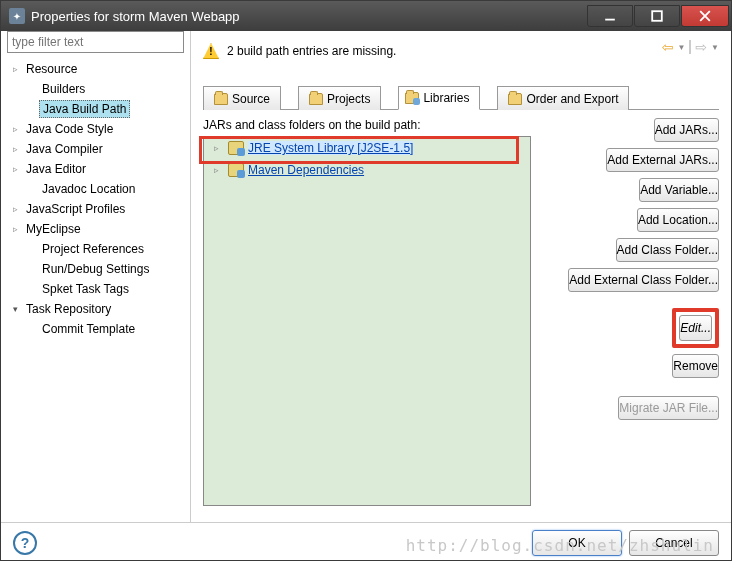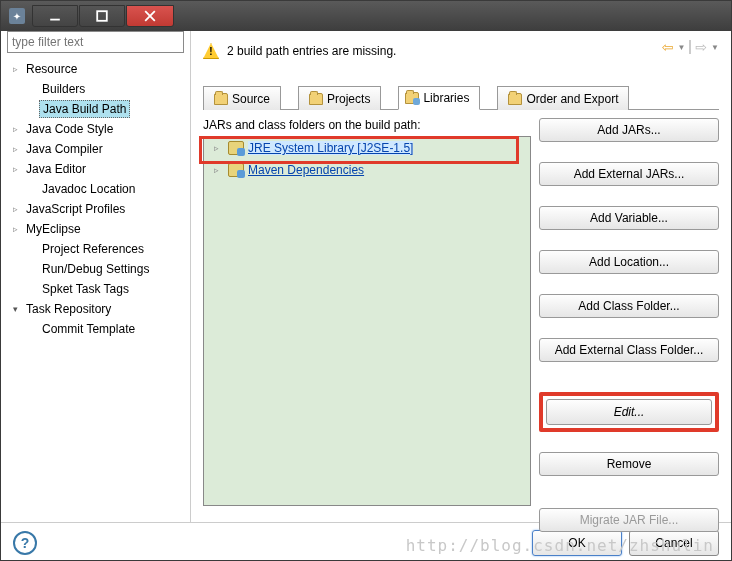--- a/index.html
+++ b/index.html
@@ -49,41 +49,42 @@
 .panel-lbl { margin-bottom:4px; }
 .lib-tree { border:1px solid #888; height:370px; background:#dcebd8; }
 .lib-row { display:flex; align-items:center; height:22px; padding-left:10px; }
 .lib-row .arrow { width:10px; color:#888; font-size:9px; }
 .lib-icon { width:16px; height:14px; margin:0 4px; background:#e8d47b; border:1px solid #a68b2e; border-radius:2px; position:relative;}
 .lib-icon::after{content:"";position:absolute;right:-2px;bottom:-2px;width:8px;height:8px;background:#5a9bd8;border-radius:2px;}
 .lib-row a { color:#0645ad; text-decoration:underline; }
 .lib-row.selected a { background:#cfe8ff; }
 .redbox1 { position:absolute; border:3px solid #e03a2a; pointer-events:none; }
 
-.btn-col { width:180px; display:flex; flex-direction:column; gap:20px; }
+.btn-col { width:180px; display:flex; flex-direction:column; gap:6px;align-items:flex-end; }
 .sbtn { height:24px; border:1px solid #999; border-radius:3px; background:linear-gradient(#fefefe,#e6e6e6); cursor:default; text-align:center; line-height:22px;}
 .sbtn.disabled { color:#9a9a9a; }
 .sbtn.gap-top { margin-top:12px; }
 .redbox2 { border:4px solid #e03a2a; padding:3px; border-radius:2px; margin-top:10px;font-style:italic;}
 .redbox2 .sbtn { height:26px; line-height:24px;}
 
 
 .bottom { height:40px; border-top:1px solid #ccc; display:flex; align-items:center; padding:0 12px; }
 .help { width:24px; height:24px; border:2px solid #3878a8; border-radius:50%; color:#3878a8; font-weight:bold; display:flex; align-items:center; justify-content:center; font-size:14px;}
 .spacer { flex:1; }
 .dlg-btn { width:90px; height:26px; border:1px solid #888; border-radius:3px; background:linear-gradient(#fefefe,#e6e6e6); margin-left:7px; text-align:center; line-height:24px; cursor:default;}
 .dlg-btn.ok { border:1px solid #4a80c8; box-shadow:0 0 2px #7ab0f0;}
 
 .watermark { position:absolute; right:18px; bottom:6px; color:#c8c8c8; font-size:16px; letter-spacing:1px; font-family: monospace; pointer-events:none;}
 </style>
 </head>
 <body>
 
 <div class="titlebar">
   <div class="icon">✦</div>
+  <div class="title">Properties for storm Maven Webapp</div>
   <div class="win-btns">
     <div class="win-btn">
         <svg viewBox="0 0 10 10">
           <line x1="1" y1="8" x2="9" y2="8" stroke="#fff" stroke-width="1.5"></line>
         </svg>
       </div>
     <div class="win-btn">
         <svg viewBox="0 0 10 10">
           <rect x="1" y="1" width="8" height="8" fill="none" stroke="#fff" stroke-width="1.5"></rect>
         </svg>

